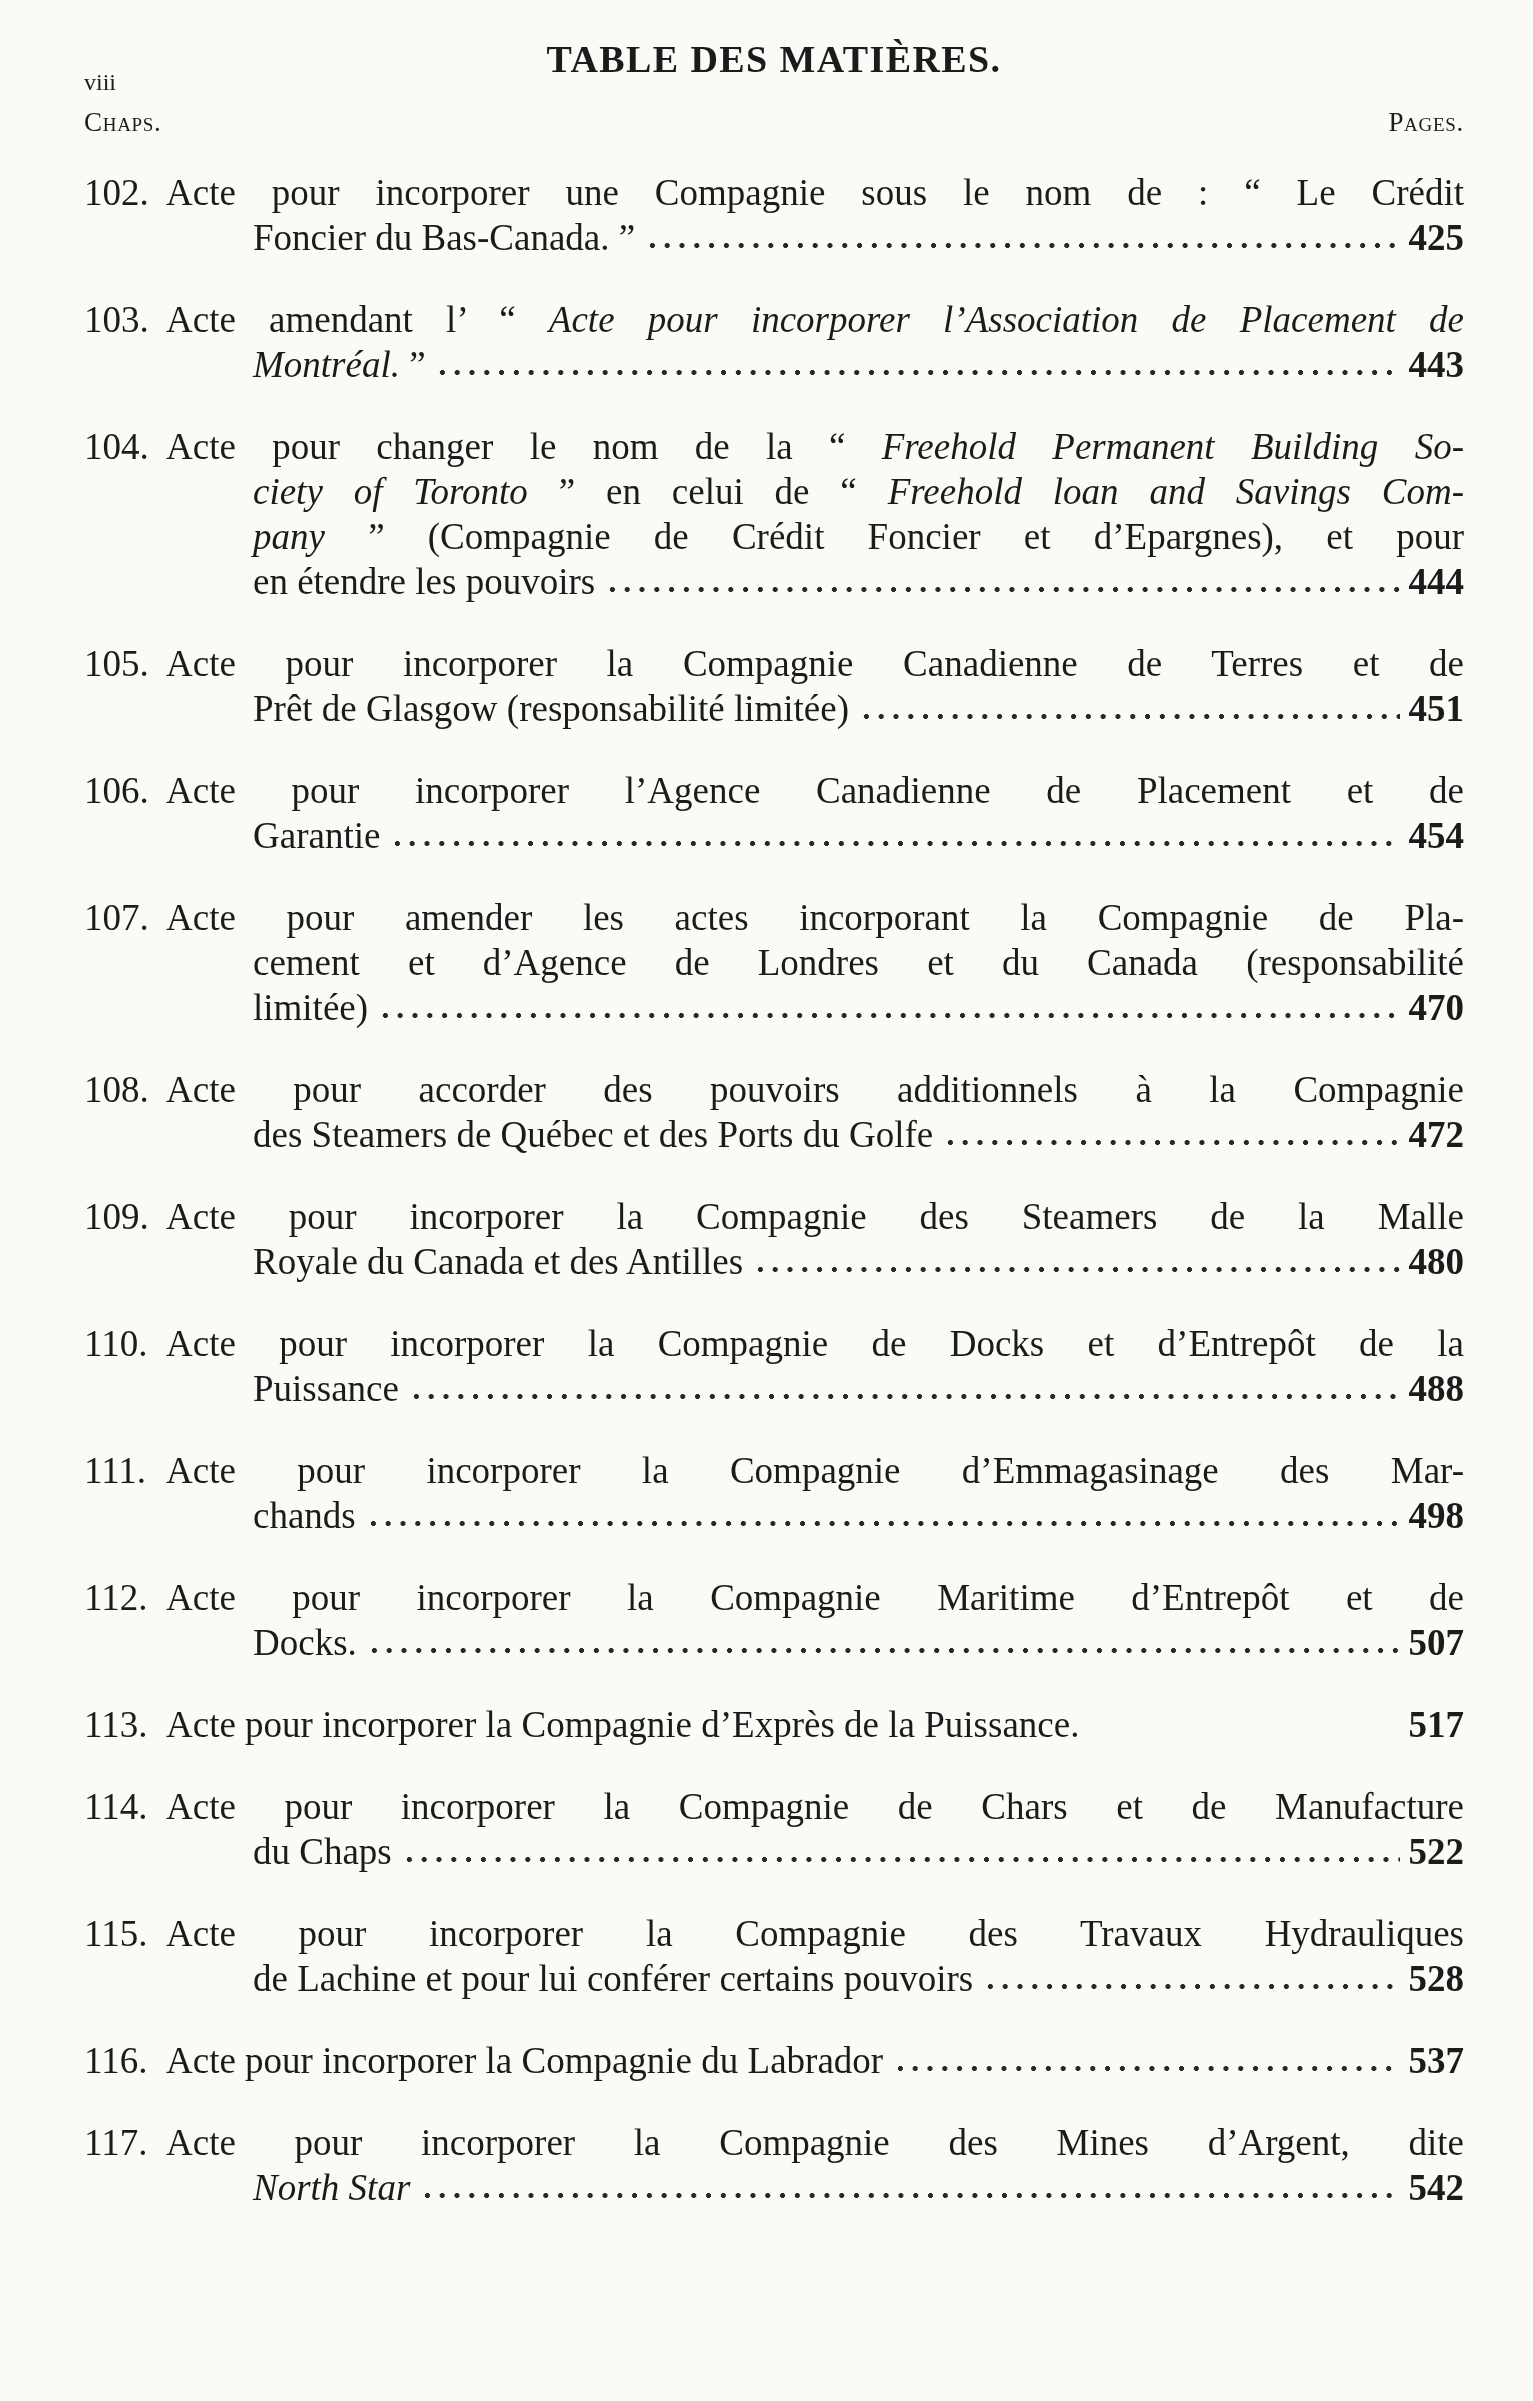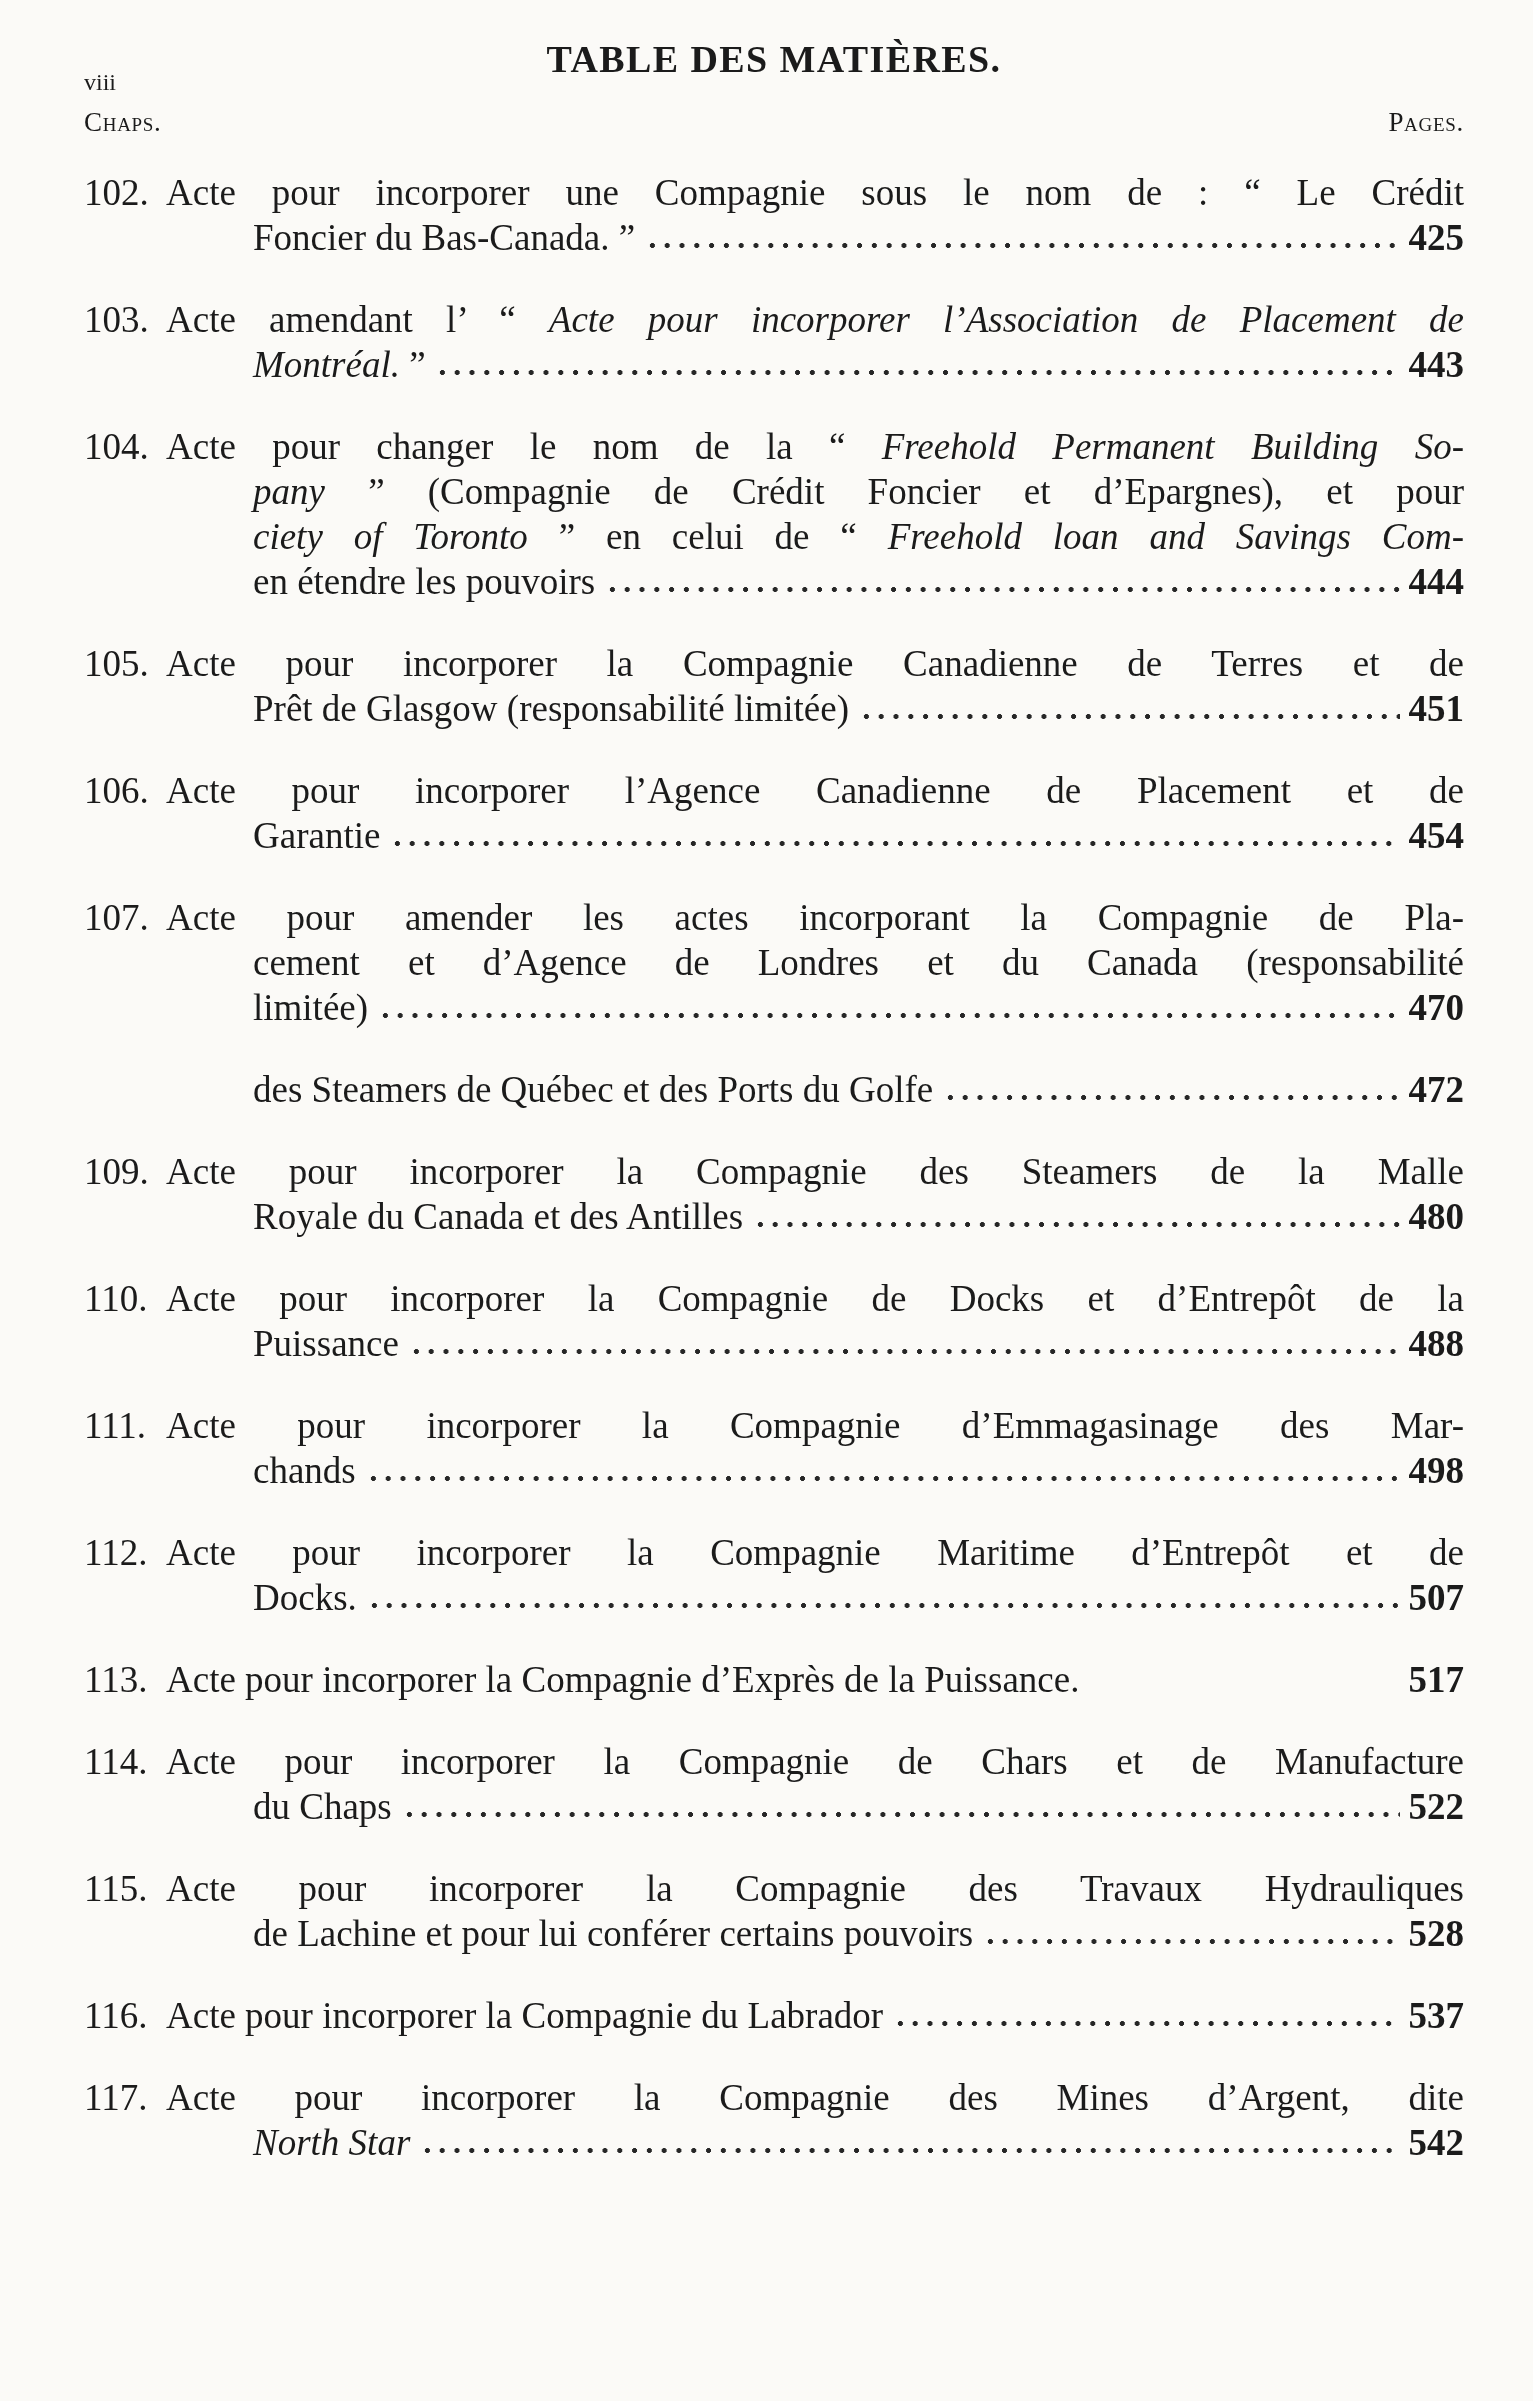--- a/index.html
+++ b/index.html
@@ -102,22 +102,22 @@
       <div class="entry">
         <div class="jline"><span class="num">103.</span><span class="txt"><span>Acte amendant l’ “ </span><span class="it">Acte pour incorporer l’Association de Placement de</span></span></div>
         <div class="line-flex cont">
           <span class="txt"><span class="it">Montréal.</span><span> ”</span></span>
           <span class="leader"></span>
           <span class="pg">443</span>
         </div>
       </div>
       <div class="entry">
         <div class="jline"><span class="num">104.</span><span class="txt"><span>Acte pour changer le nom de la “ </span><span class="it">Freehold Permanent Building So-</span></span></div>
+        <div class="jline cont"><span class="txt"><span class="it">ciety of Toronto</span><span> ” en celui de “ </span><span class="it">Freehold loan and Savings Com-</span></span></div>
         <div class="jline cont"><span class="txt"><span class="it">pany</span><span> ” (Compagnie de Crédit Foncier et d’Epargnes), et pour</span></span></div>
-        <div class="jline cont"><span class="txt"><span class="it">ciety of Toronto</span><span> ” en celui de “ </span><span class="it">Freehold loan and Savings Com-</span></span></div>
         <div class="line-flex cont">
           <span class="txt"><span>en étendre les pouvoirs</span></span>
           <span class="leader"></span>
           <span class="pg">444</span>
         </div>
       </div>
       <div class="entry">
         <div class="jline"><span class="num">105.</span><span class="txt"><span>Acte pour incorporer la Compagnie Canadienne de Terres et de</span></span></div>
         <div class="line-flex cont">
           <span class="txt"><span>Prêt de Glasgow (responsabilité limitée)</span></span>
@@ -136,20 +136,21 @@
       <div class="entry">
         <div class="jline"><span class="num">107.</span><span class="txt"><span>Acte pour amender les actes incorporant la Compagnie de Pla-</span></span></div>
         <div class="jline cont"><span class="txt"><span>cement et d’Agence de Londres et du Canada (responsabilité</span></span></div>
         <div class="line-flex cont">
           <span class="txt"><span>limitée)</span></span>
           <span class="leader"></span>
           <span class="pg">470</span>
         </div>
       </div>
       <div class="entry">
+        <div class="jline"><span class="num">108.</span><span class="txt"><span>Acte pour accorder des pouvoirs additionnels à la Compagnie</span></span></div>
         <div class="line-flex cont">
           <span class="txt"><span>des Steamers de Québec et des Ports du Golfe</span></span>
           <span class="leader"></span>
           <span class="pg">472</span>
         </div>
       </div>
       <div class="entry">
         <div class="jline"><span class="num">109.</span><span class="txt"><span>Acte pour incorporer la Compagnie des Steamers de la Malle</span></span></div>
         <div class="line-flex cont">
           <span class="txt"><span>Royale du Canada et des Antilles</span></span>

